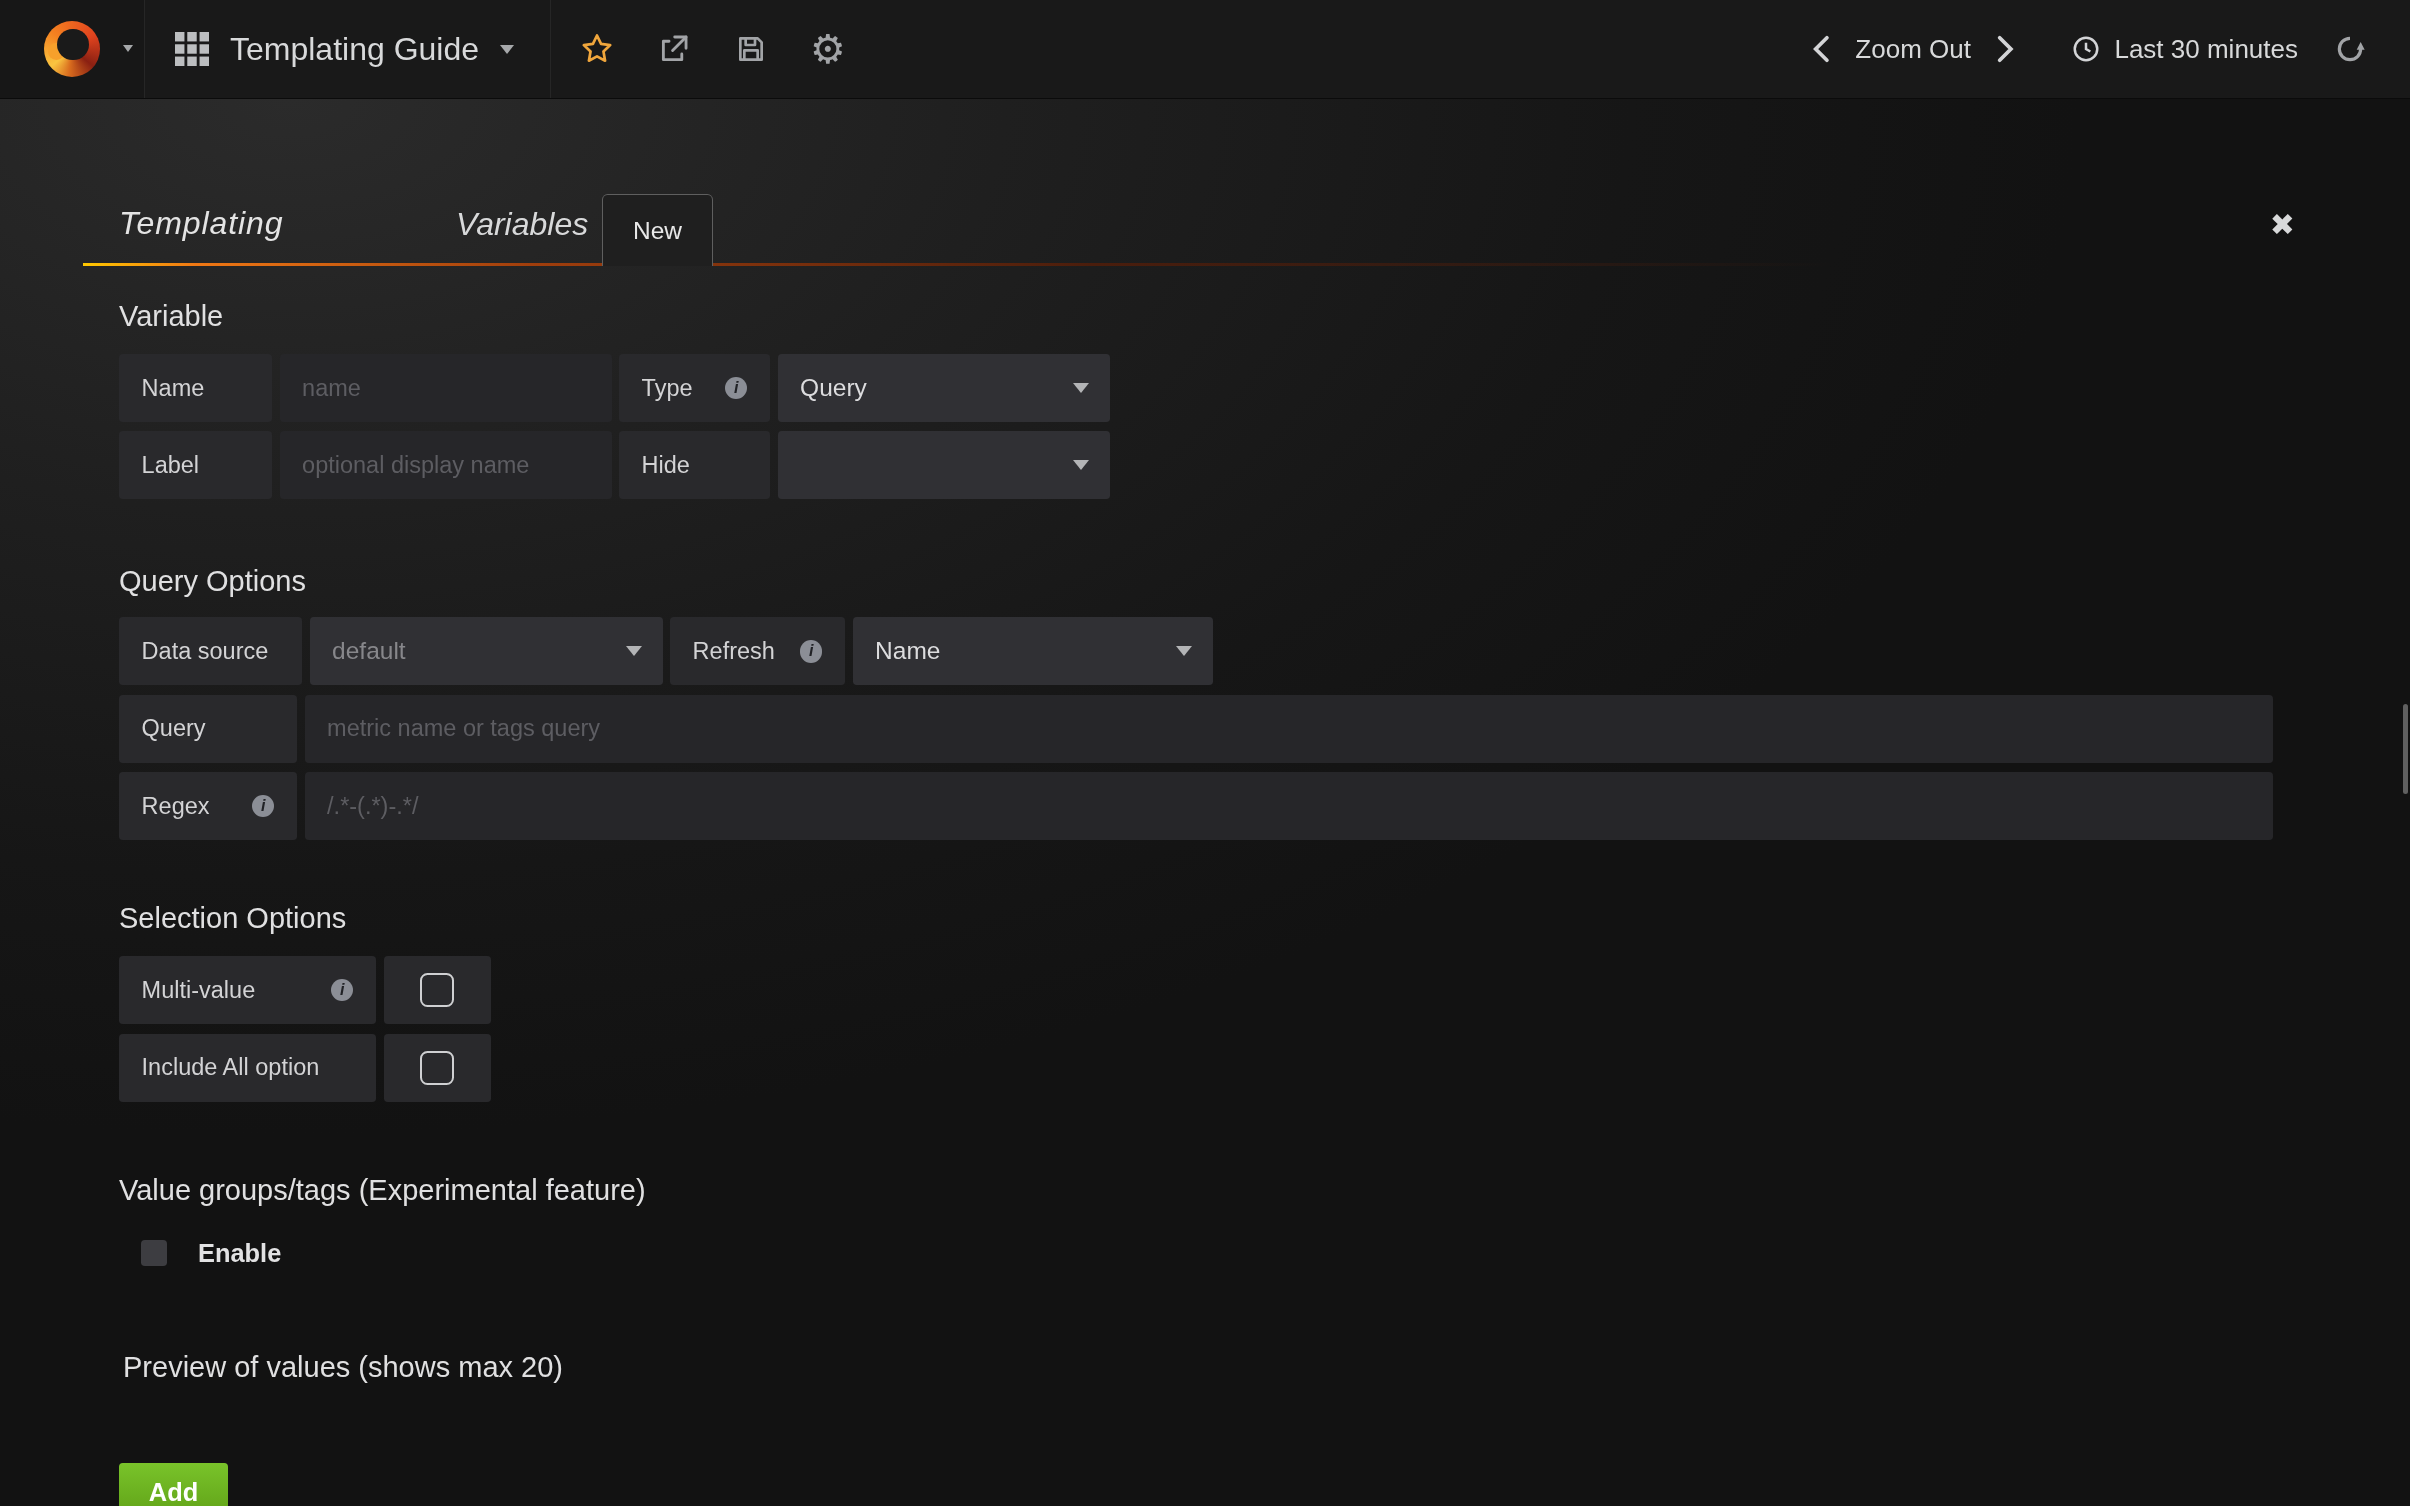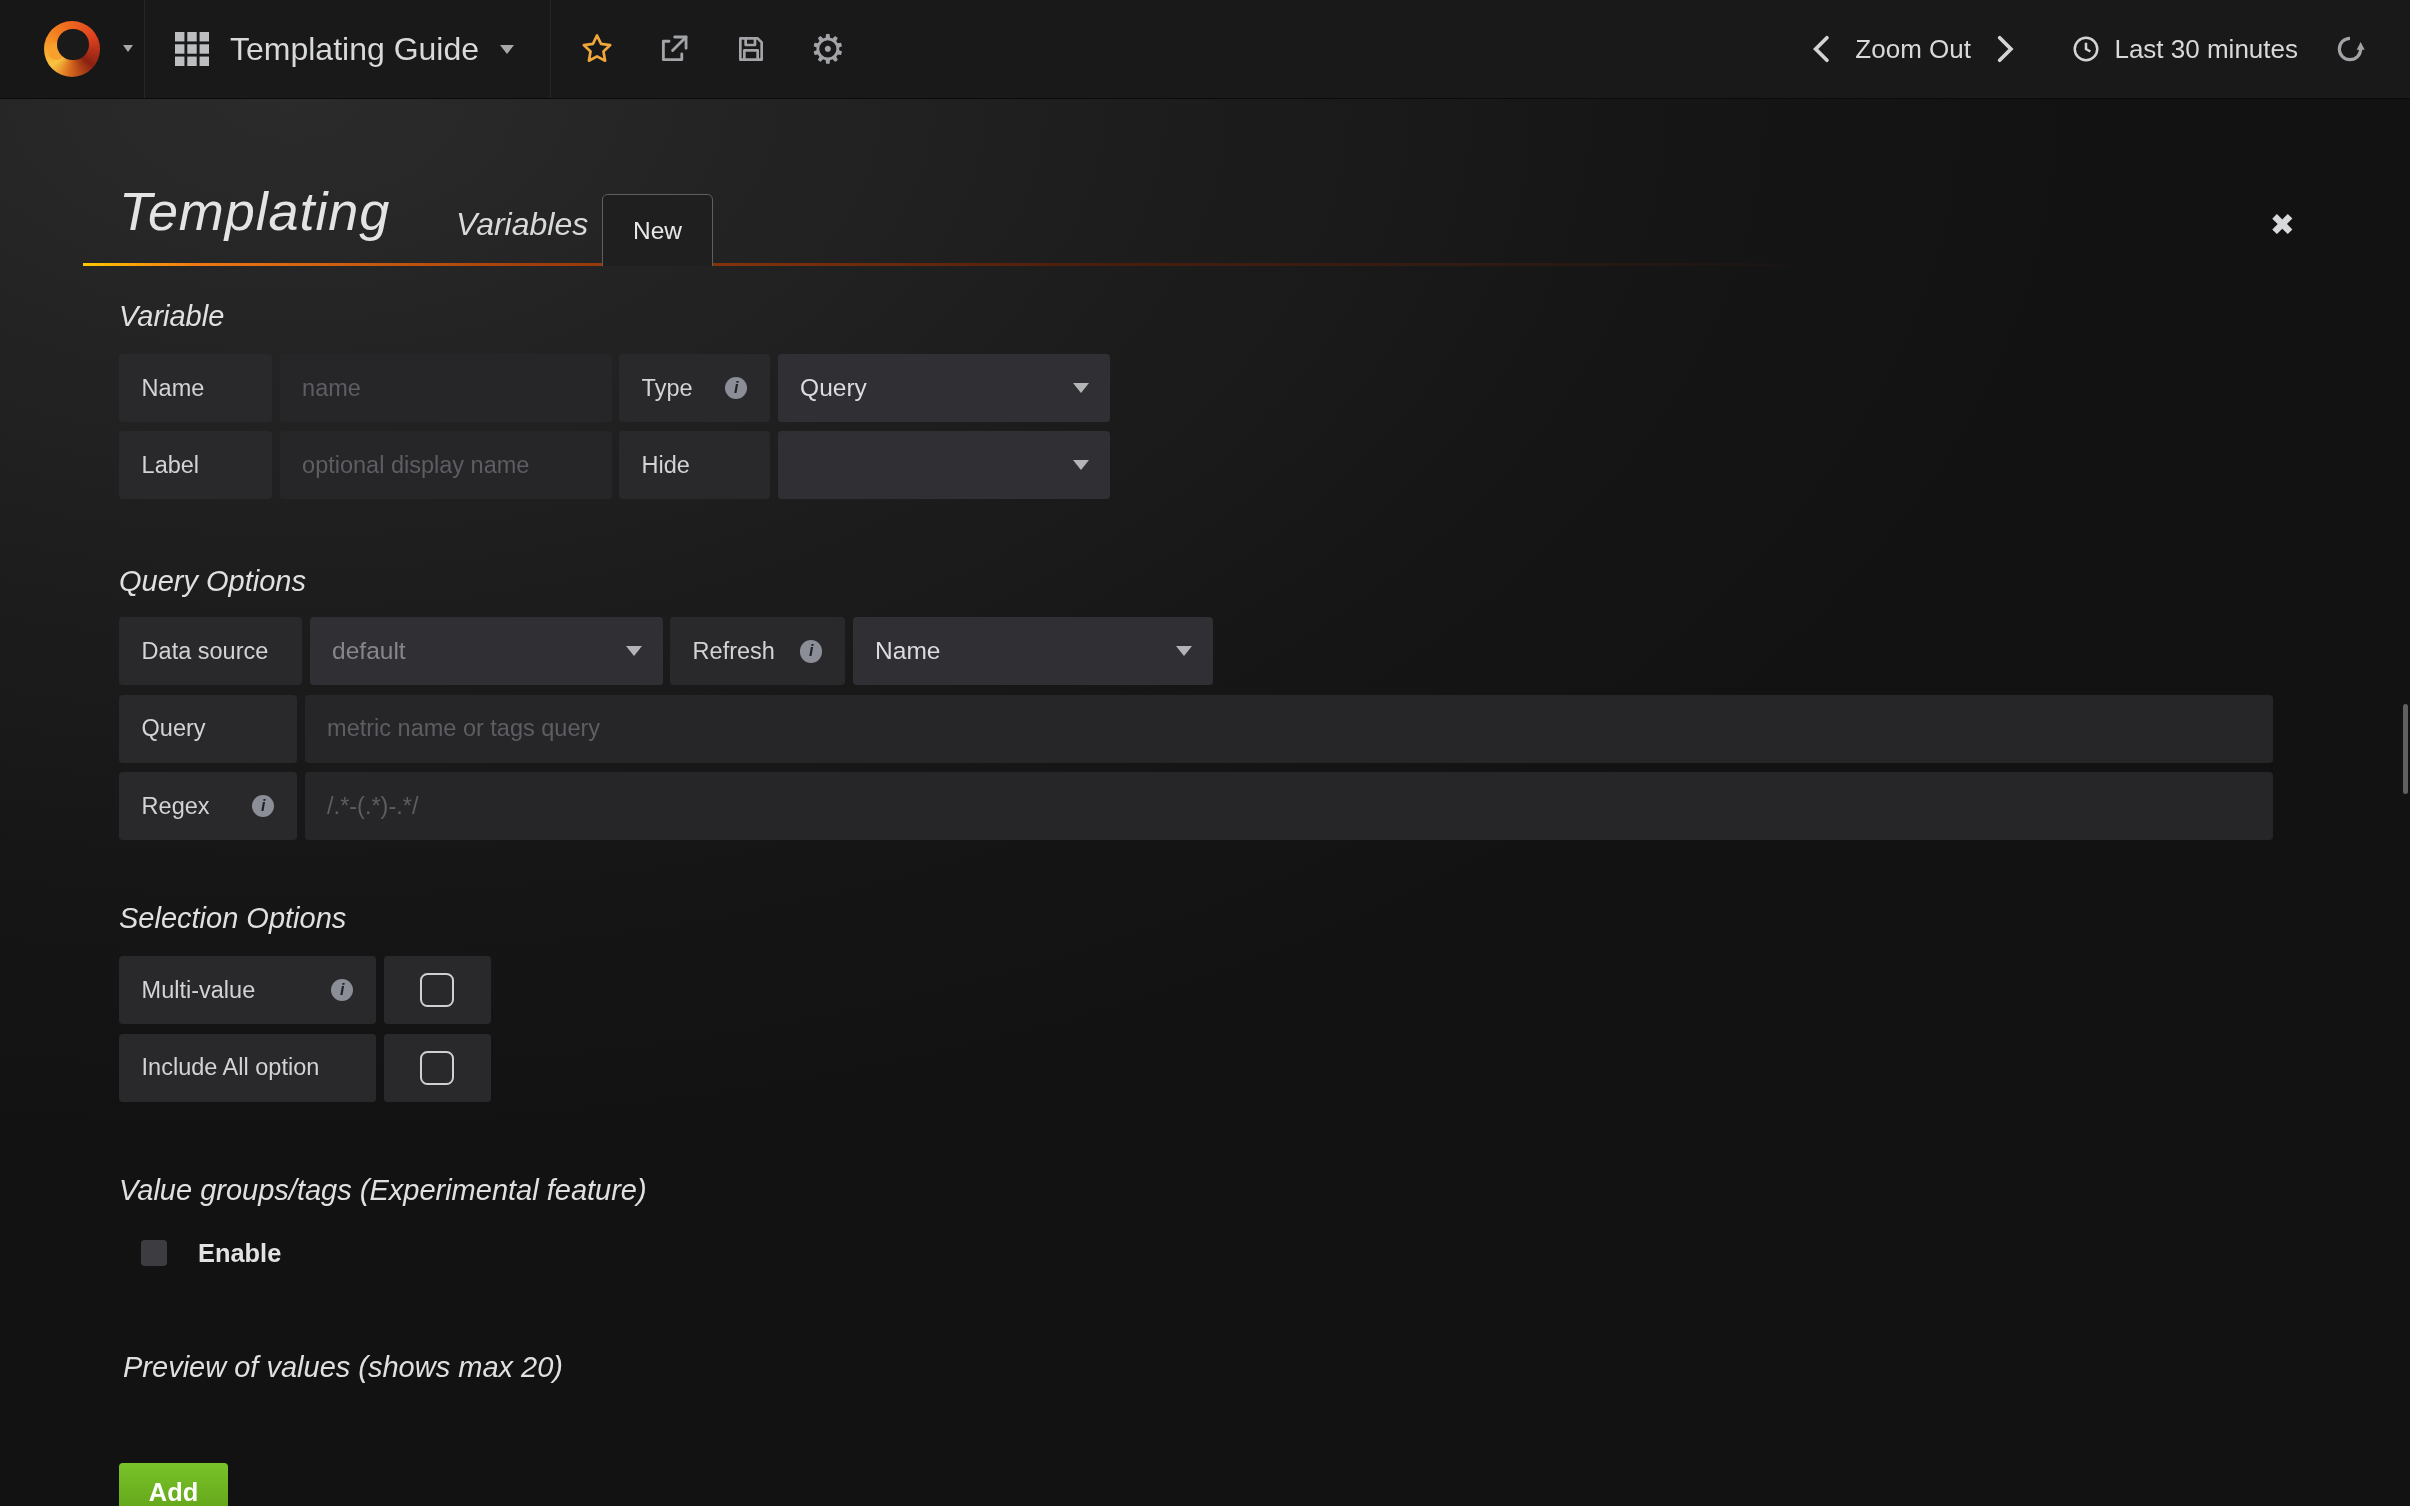--- a/index.html
+++ b/index.html
@@ -32,34 +32,34 @@
   .zoom-out { font-size:26px; color:#d8d9da; cursor:pointer; padding:0 7.5px; }
   .time-picker { display:flex; align-items:center; gap:13px; margin-left:40px; cursor:pointer; }
   .time-picker span { font-size:26px; color:#d8d9da; }
   .nav-right .icon-btn.refresh { margin-left:19px; width:66px; }
 
   
   .dash-content { position:absolute; top:99px; left:0; right:0; bottom:0; padding:0 83px;
      background:radial-gradient(ellipse 1789px 1036px at 12% 0%, #2b2b2b 0%, #1f1f1f 40%, #161616 75%, #121212 100%); }
 
   .page-header { position:relative; height:167px; }
-  .page-title { position:absolute; left:36px; bottom:24.5px; font-size:54px; font-style:italic;
+  .page-title { position:absolute; left:36px; bottom:24.5px; font-size:32px; font-style:italic;
                 font-weight:400; color:#e4e4e4; letter-spacing:0.9px; }
   .tab-variables { position:absolute; left:356px; bottom:22.6px; font-size:32px; color:#d8d9da;
                    cursor:pointer; padding:0 17px;font-style:italic; }
   .tab-new { position:absolute; left:519px; bottom:0; width:111px; height:72px;
              border:1.9px solid #5f5f5f; border-bottom:none; border-radius:5.6px 5.6px 0 0;
              background:#1f1f1f; display:flex; align-items:center; justify-content:center;
              font-size:24.5px; color:#e8e8e8; z-index:2; cursor:pointer; }
   .header-line { position:absolute; left:0; right:0; bottom:0; height:2.8px; z-index:1;
      background:linear-gradient(to right,#ffc800 0%,#f07814 5%,#a03e0c 20%,#4a1d0c 45%,rgba(35,20,12,0) 78%); }
   .close-btn { position:absolute; right:32px; bottom:24.5px; font-family:"DejaVu Sans",sans-serif;
                font-size:30px; color:#d8d9da; cursor:pointer; }
 
-  .section-heading { margin-left:36px; font-size:29px; font-weight:500; color:#e0e0e1;font-style:italic; }
+  .section-heading { margin-left:36px; font-size:29px; font-weight:500; color:#e0e0e1; }
   .mt-head1 { margin-top:34px; margin-bottom:21px; }
   .mt-head2 { margin-top:66px; margin-bottom:19px; }
   .mt-head3 { margin-top:62px; margin-bottom:21px; }
   .mt-head4 { margin-top:72px; }
   .mt-head5 { margin-top:83px;margin-left:40px; }
 
   .form-row { display:flex; margin:0 0 9.4px 36px; }
   .gf-label, .gf-select { height:68px; margin-right:7.5px; border-radius:3.8px;
         display:flex; align-items:center; padding:0 22.6px; }
   .gf-label { background:#29292c; color:#d3d3d5; font-size:23.5px; }

